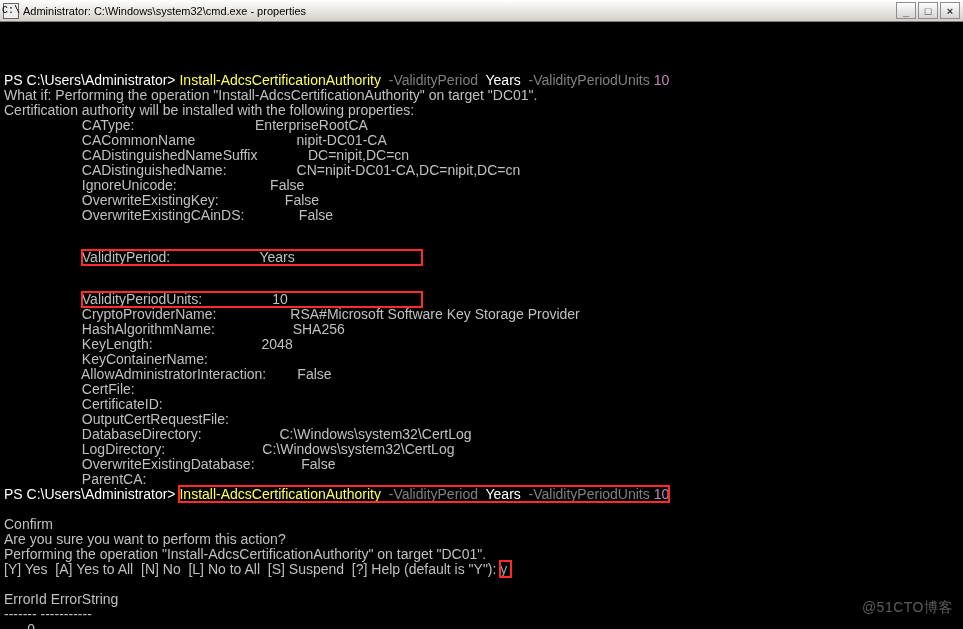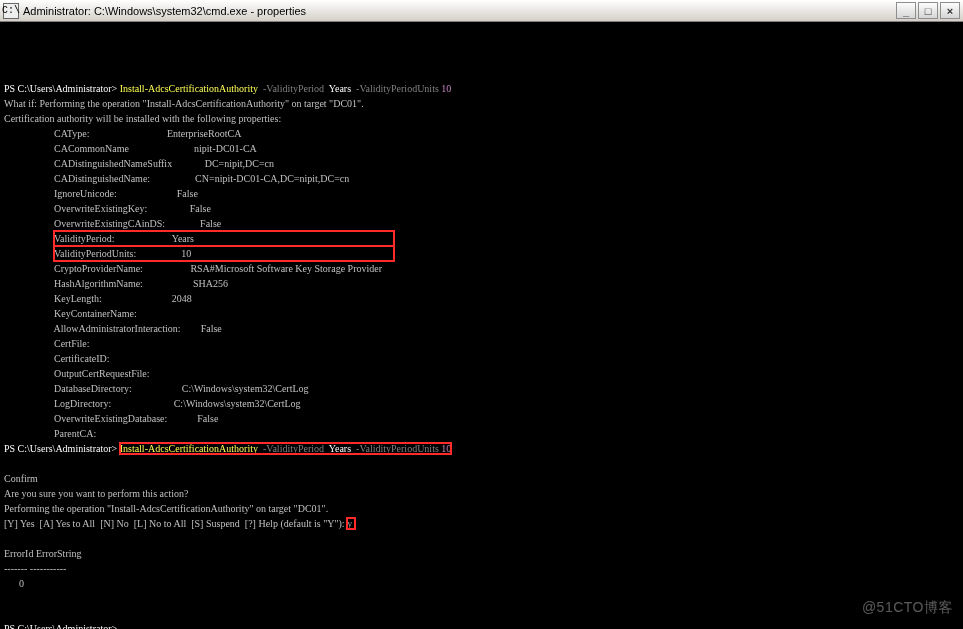--- a/index.html
+++ b/index.html
@@ -62,36 +62,37 @@
     font-weight: bold;
     color: #333;
     cursor: pointer;
   }
   .terminal {
     position: absolute;
     left: 0; right: 0;
     top: 22px; bottom: 0;
     background: #000;
     color: #c0c0c0;
-    padding: 14px 4px;
-    font-family: Liberation Serif, serif;
-    font-size: 10px;
+    padding: 6px 4px;
+    font-family: Liberation Sans, sans-serif;
+    font-size: 14px;
     line-height: 15px;
     white-space: pre;
     overflow: hidden;
   }
   .prompt { color: #ffffff; }
   .cmd-yellow { color: #ffff55; }
   .param-gray { color: #808080; }
   .arg-white { color: #ffffff; }
   .arg-purple { color: #c586c0; }
   .response-gray { color: #a0a0a0; }
   .redbox {
     outline: 2px solid #ff2a2a;
     outline-offset: -1px;
+    margin-top: 27px;
   }
   .blink-cursor {
     display:inline-block;
     width:8px; height:2px;
     background:#c0c0c0;
     vertical-align: baseline;
     margin-bottom: -1px;
   }
   .watermark {
     position: absolute;

